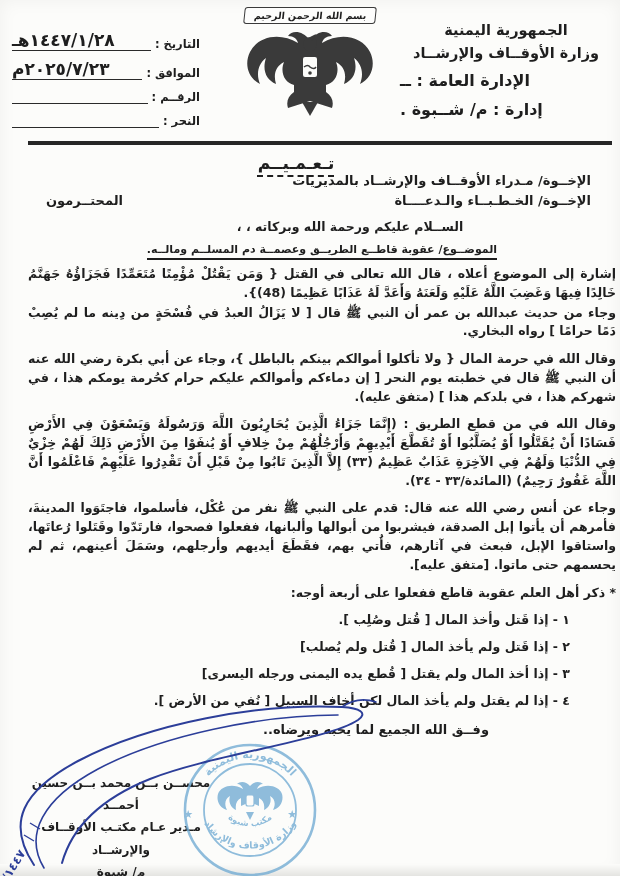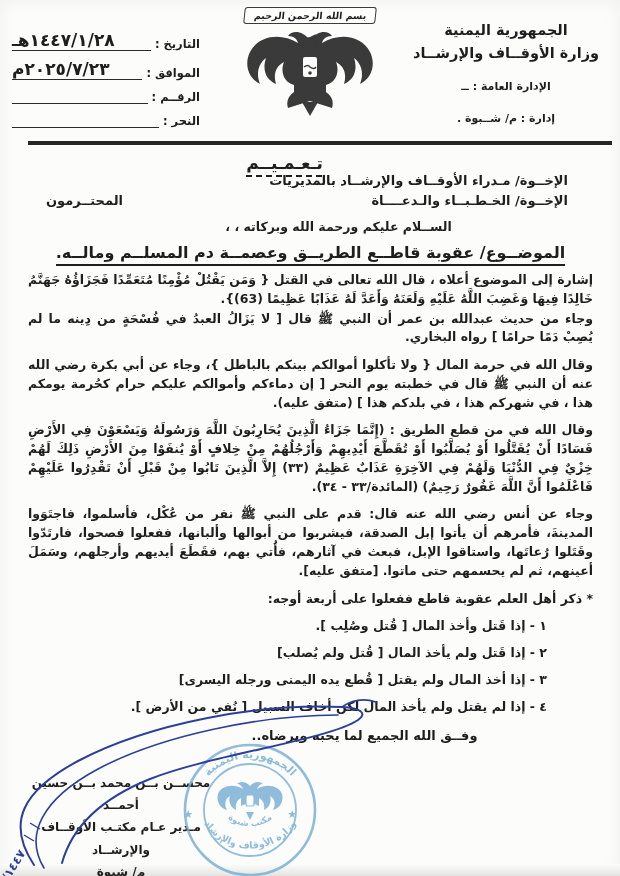--- a/index.html
+++ b/index.html
@@ -6,40 +6,40 @@
   .page{
     position:relative;width:620px;height:876px;overflow:hidden;
     background:#fcfcfa;color:#1e1e1e;
     font-family:"DejaVu Sans",sans-serif;direction:rtl;
     box-shadow:inset 0 0 18px rgba(0,0,0,0.05);
   }
   
   .hdr-right{position:absolute;top:22px;right:8px;width:212px;text-align:center;font-weight:bold;}
   .hdr-right .country{font-size:14.5px;}
   .hdr-right .ministry{font-size:14.5px;margin-top:7px;}
-  .hdr-right .admin{text-align:center;font-size:11px;margin-top:19px;}
+  .hdr-right .admin{text-align:left;font-size:16px;margin-top:10px;}
   .hdr-left{position:absolute;top:30px;left:12px;width:188px;font-size:11.5px;font-weight:bold;direction:rtl;}
   .meta-row{display:flex;align-items:flex-end;margin-bottom:8px;}
   .meta-label{white-space:nowrap;}
   .meta-value{flex:1;border-bottom:1.6px solid #2a2a2a;text-align:left;margin-right:4px;min-height:15px;font-size:17px;}
   .emblem{position:absolute;top:4px;left:236px;width:148px;text-align:center;}
   .bismillah{display:inline-block;border:1.5px solid #3a3a3a;border-radius:3px;padding:2px 9px;
     font-size:9.5px;font-weight:bold;transform:skewX(-6deg);background:#fdfdfc;}
   .eagle{display:block;margin:-2px auto 0;}
   .rule{position:absolute;top:141px;left:28px;right:8px;height:4px;background:#262626;}
   
-  .content{position:absolute;top:153px;right:27px;left:28px;}
+  .content{position:absolute;top:153px;right:4px;left:28px;}
   .title{text-align:center;font-size:17px;font-weight:bold;letter-spacing:1px;
     text-decoration:underline;text-decoration-style:dashed;text-decoration-thickness:2px;text-underline-offset:6px;
     transform:translateX(-26px);}
   .addr1{font-size:13px;font-weight:bold;margin-top:0;padding-right:25px;}
   .addr-row{display:flex;justify-content:space-between;font-size:13px;font-weight:bold;margin-top:5px;
     padding-right:25px;padding-left:18px;}
   .salutation{text-align:center;font-size:12.5px;font-weight:bold;margin-top:11px;transform:translateX(28px);}
-  .subject{text-align:center;font-size:16px;font-weight:bold;margin-top:9px;}
+  .subject{text-align:center;font-size:11px;font-weight:bold;margin-top:9px;}
   .subject span{border-bottom:2px solid #1e1e1e;padding-bottom:2px;}
   .para{font-size:12.5px;font-weight:bold;line-height:1.5;text-align:justify;margin-top:9px;}
   .para.tight{margin-top:1px;}
   .list-intro{font-size:12.5px;font-weight:bold;margin-top:11px;}
   .list-item{font-size:12.5px;font-weight:bold;margin-top:12px;padding-right:46px;}
   .closing{font-size:13px;font-weight:bold;text-align:center;margin-top:14px;transform:translateX(54px);}
   
   .sig-block{position:absolute;top:772px;left:16px;width:210px;text-align:center;
     font-size:12px;font-weight:bold;line-height:1.85;z-index:2;}
   .stamp{position:absolute;top:740px;left:180px;width:140px;height:140px;opacity:.8;z-index:3;pointer-events:none;}
@@ -98,21 +98,21 @@
     <div class="addr1">الإخــوة/ مـدراء الأوقــاف والإرشــاد بالمديريات</div>
     <div class="addr-row">
       <span>الإخــوة/ الخـطـبــاء والـدعــــاة</span>
       <span>المحتــرمون</span>
     </div>
     <div class="salutation">الســلام عليكم ورحمة الله وبركاته ، ،</div>
     <div class="subject">
       <span>الموضــوع/ عقوبة قاطــع الطريــق وعصمــة دم المسلــم ومالــه.</span>
     </div>
 
-    <div class="para">إشارة إلى الموضوع أعلاه ، قال الله تعالى في القتل { وَمَن يَقْتُلْ مُؤْمِنًا مُتَعَمِّدًا فَجَزَاؤُهُ جَهَنَّمُ خَالِدًا فِيهَا وَغَضِبَ اللَّهُ عَلَيْهِ وَلَعَنَهُ وَأَعَدَّ لَهُ عَذَابًا عَظِيمًا (63)}.</div>
+    <div class="para">إشارة إلى الموضوع أعلاه ، قال الله تعالى في القتل { وَمَن يَقْتُلْ مُؤْمِنًا مُتَعَمِّدًا فَجَزَاؤُهُ جَهَنَّمُ خَالِدًا فِيهَا وَغَضِبَ اللَّهُ عَلَيْهِ وَلَعَنَهُ وَأَعَدَّ لَهُ عَذَابًا عَظِيمًا (48)}.</div>
     <div class="para tight">وجاء من حديث عبدالله بن عمر أن النبي ﷺ قال [ لا يَزَالُ العبدُ في فُسْحَةٍ من دِينه ما لم يُصِبْ دَمًا حرامًا ] رواه البخاري.</div>
     <div class="para">وقال الله في حرمة المال { ولا تأكلوا أموالكم بينكم بالباطل }، وجاء عن أبي بكرة رضي الله عنه أن النبي ﷺ قال في خطبته يوم النحر [ إن دماءكم وأموالكم عليكم حرام كحُرمة يومكم هذا ، في شهركم هذا ، في بلدكم هذا ] (متفق عليه).</div>
     <div class="para">وقال الله في من قطع الطريق : (إِنَّمَا جَزَاءُ الَّذِينَ يُحَارِبُونَ اللَّهَ وَرَسُولَهُ وَيَسْعَوْنَ فِي الأَرْضِ فَسَادًا أَنْ يُقَتَّلُوا أَوْ يُصَلَّبُوا أَوْ تُقَطَّعَ أَيْدِيهِمْ وَأَرْجُلُهُمْ مِنْ خِلافٍ أَوْ يُنفَوْا مِنَ الأَرْضِ ذَلِكَ لَهُمْ خِزْيٌ فِي الدُّنْيَا وَلَهُمْ فِي الآخِرَةِ عَذَابٌ عَظِيمٌ (٣٣) إِلاَّ الَّذِينَ تَابُوا مِنْ قَبْلِ أَنْ تَقْدِرُوا عَلَيْهِمْ فَاعْلَمُوا أَنَّ اللَّهَ غَفُورٌ رَحِيمٌ) (المائدة/٣٣ - ٣٤).</div>
     <div class="para">وجاء عن أنس رضي الله عنه قال: قدم على النبي ﷺ نفر من عُكْل، فأسلموا، فاجتَوَوا المدينةَ، فأمرهم أن يأتوا إبل الصدقة، فيشربوا من أبوالها وألبانها، ففعلوا فصحوا، فارتَدّوا وقَتَلوا رُعاتَها، واستاقوا الإبل، فبعث في آثارهم، فأُتي بهم، فقَطَعَ أيديهم وأرجلهم، وسَمَلَ أعينهم، ثم لم يحسمهم حتى ماتوا. [متفق عليه].</div>
 
     <div class="list-intro">* ذكر أهل العلم عقوبة قاطع ففعلوا على أربعة أوجه:</div>
     <div class="list-item">١ - إذا قَتل وأخذ المال [ قُتل وصُلِب ].</div>
     <div class="list-item">٢ - إذا قَتل ولم يأخذ المال [ قُتل ولم يُصلب]</div>
     <div class="list-item">٣ - إذا أخذ المال ولم يقتل [ قُطع يده اليمنى ورجله اليسرى]</div>
     <div class="list-item">٤ - إذا لم يقتل ولم يأخذ المال لكن أخاف السبيل [ نُفي من الأرض ].</div>

